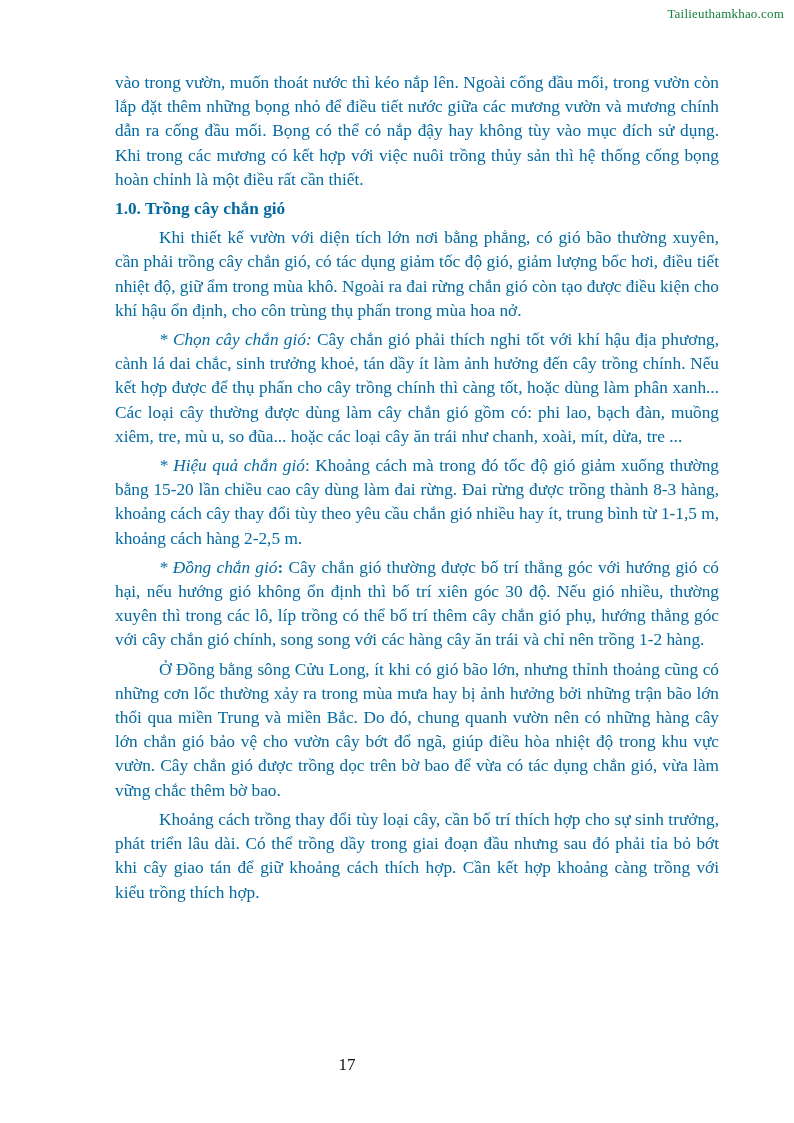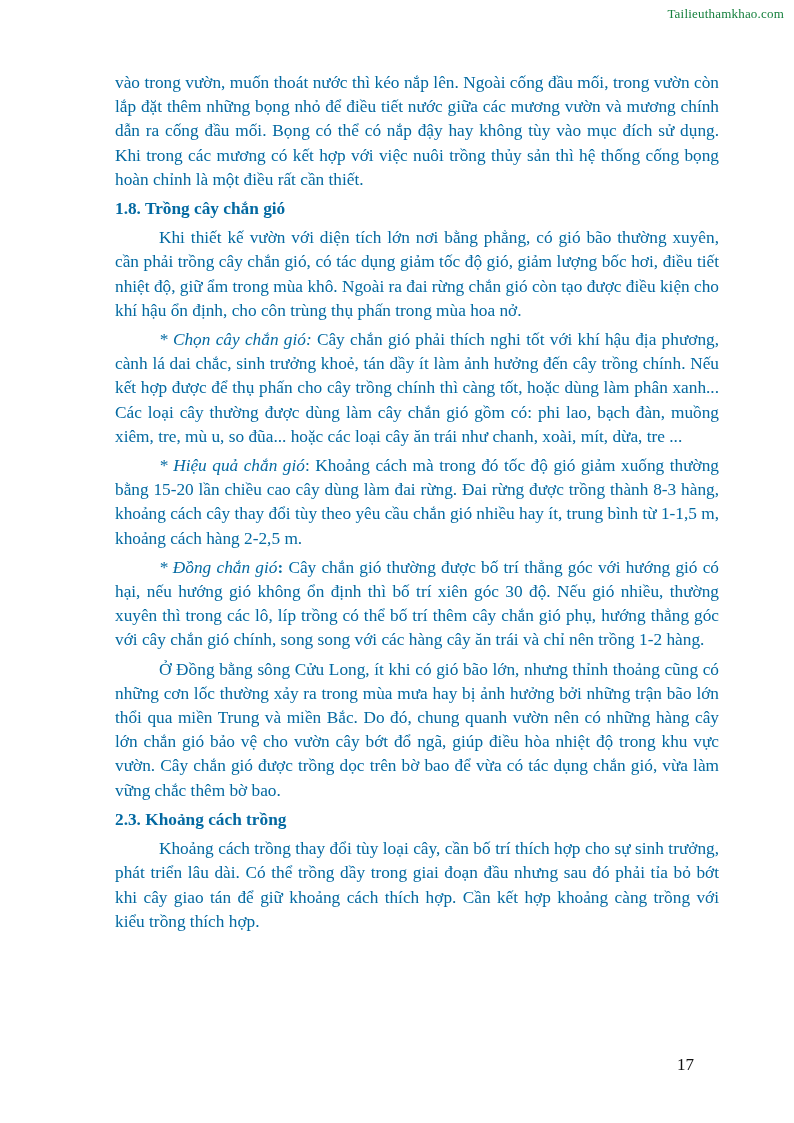--- a/index.html
+++ b/index.html
@@ -16,42 +16,41 @@
   }
   p { margin: 0; text-align: justify; }
   .para { margin-bottom: 5px; }
   .indent { text-indent: 44px; }
   h2 {
     font-family: "Liberation Serif", serif; font-size: 17.3px; font-weight: bold;
     margin: 0 0 5px 0; line-height: 24.2px;
   }
   em { font-style: italic; }
   .page-number {
-    position: absolute; top: 1055px; left: 0; width: 694px; text-align: right;
+    position: absolute; top: 1055px; left: 0; width: 694px; text-align: center;
     font-family: "Liberation Serif", serif; font-size: 17px; color: #111;
   }
 </style>
 </head>
 <body>
 
 <div class="watermark">Tailieuthamkhao.com</div>
 
 <div class="page">
   <p class="para">vào trong vườn, muốn thoát nước thì kéo nắp lên. Ngoài cống đầu mối, trong vườn còn lắp đặt thêm những bọng nhỏ để điều tiết nước giữa các mương vườn và mương chính dẫn ra cống đầu mối. Bọng có thể có nắp đậy hay không tùy vào mục đích sử dụng. Khi trong các mương có kết hợp với việc nuôi trồng thủy sản thì hệ thống cống bọng hoàn chỉnh là một điều rất cần thiết.</p>
 
-  <h2>1.8. Trồng cây chắn gió</h2>
+  <h2>1.0. Trồng cây chắn gió</h2>
 
   <p class="para indent">Khi thiết kế vườn với diện tích lớn nơi bằng phẳng, có gió bão thường xuyên, cần phải trồng cây chắn gió, có tác dụng giảm tốc độ gió, giảm lượng bốc hơi, điều tiết nhiệt độ, giữ ẩm trong mùa khô. Ngoài ra đai rừng chắn gió còn tạo được điều kiện cho khí hậu ổn định, cho côn trùng thụ phấn trong mùa hoa nở.</p>
 
   <p class="para indent"><em>* Chọn cây chắn gió:</em><span> Cây chắn gió phải thích nghi tốt với khí hậu địa phương, cành lá dai chắc, sinh trưởng khoẻ, tán dầy ít làm ảnh hưởng đến cây trồng chính. Nếu kết hợp được để thụ phấn cho cây trồng chính thì càng tốt, hoặc dùng làm phân xanh... Các loại cây thường được dùng làm cây chắn gió gồm có: phi lao, bạch đàn, muồng xiêm, tre, mù u, so đũa... hoặc các loại cây ăn trái như chanh, xoài, mít, dừa, tre ...</span></p>
 
   <p class="para indent"><em>* Hiệu quả chắn gió</em><span>: Khoảng cách mà trong đó tốc độ gió giảm xuống thường bằng 15-20 lần chiều cao cây dùng làm đai rừng. Đai rừng được trồng thành 8-3 hàng, khoảng cách cây thay đổi tùy theo yêu cầu chắn gió nhiều hay ít, trung bình  từ 1-1,5 m, khoảng cách hàng 2-2,5 m.</span></p>
 
   <p class="para indent"><em>* Đồng chắn gió</em><b>:</b><span> Cây chắn gió thường được bố trí thẳng góc với hướng gió có hại, nếu hướng gió không ổn định thì bố trí xiên góc 30 độ. Nếu gió nhiều, thường xuyên thì trong các lô, líp trồng có thể bố trí thêm cây chắn gió phụ, hướng thẳng góc với cây chắn gió chính, song song với các hàng cây ăn trái và chỉ nên trồng 1-2 hàng.</span></p>
 
   <p class="para indent">Ở Đồng bằng sông Cửu Long, ít khi có gió bão lớn, nhưng thỉnh thoảng cũng có những cơn lốc thường xảy ra trong mùa mưa hay bị ảnh hưởng bởi những trận bão lớn thổi qua miền Trung và miền Bắc. Do đó, chung quanh vườn nên có những hàng cây lớn chắn gió bảo vệ cho vườn cây bớt đổ ngã, giúp điều hòa nhiệt độ trong khu vực vườn. Cây chắn gió được trồng dọc trên bờ bao để vừa có tác dụng chắn gió, vừa làm vững chắc thêm bờ bao.</p>
 
-  <h2>2.3. Khoảng cách trồng</h2>
 
   <p class="para indent">Khoảng cách trồng thay đổi tùy loại cây, cần bố trí thích hợp cho sự sinh trưởng, phát triển lâu dài. Có thể trồng dầy trong giai đoạn đầu nhưng sau đó phải tỉa bỏ bớt khi cây giao tán để giữ khoảng cách thích hợp. Cần kết hợp khoảng càng trồng với kiểu trồng thích hợp.</p>
 </div>
 
 <div class="page-number">17</div>
 
 </body></html>

